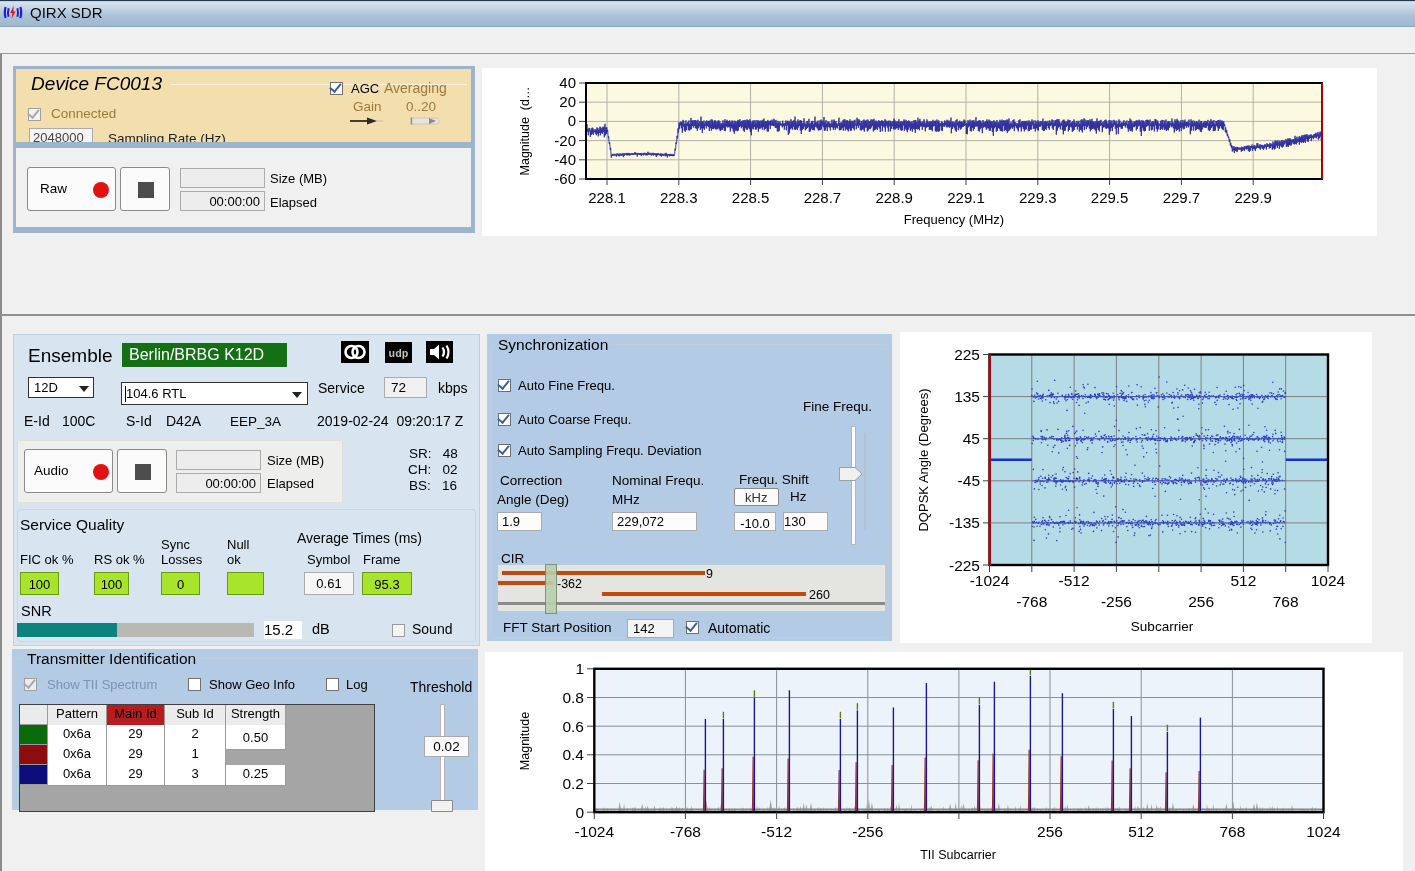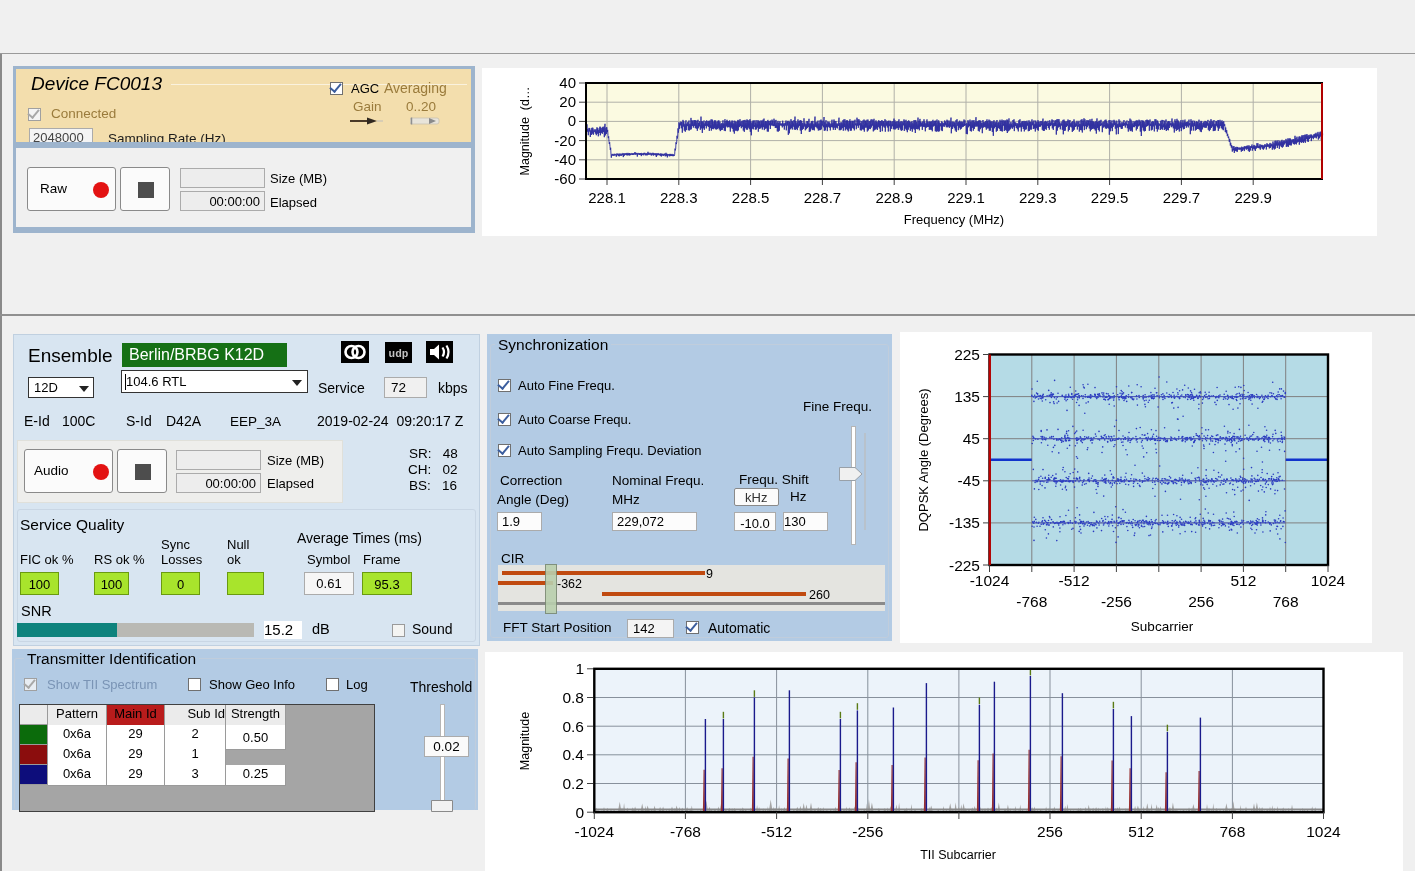--- a/index.html
+++ b/index.html
@@ -2458,20 +2458,31 @@
 <line x1="656.2" y1="160.2" x2="656.2" y2="167" stroke="#404040" stroke-width="1"></line>
 <text x="656.2" y="185" font-size="15.5" text-anchor="middle" fill="#000">512</text>
 <line x1="747.4" y1="160.2" x2="747.4" y2="167" stroke="#404040" stroke-width="1"></line>
 <text x="747.4" y="185" font-size="15.5" text-anchor="middle" fill="#000">768</text>
 <line x1="838.5" y1="160.2" x2="838.5" y2="167" stroke="#404040" stroke-width="1"></line>
 <text x="838.5" y="185" font-size="15.5" text-anchor="middle" fill="#000">1024</text>
 <text x="473" y="207" font-size="12.5" text-anchor="middle" fill="#000">TII Subcarrier</text>
 <text x="44" y="89" font-size="12.5" text-anchor="middle" fill="#000" transform="rotate(-90 44 89)">Magnitude</text>
 </svg>
 
+  <div id="titlebar">
+    <svg width="20" height="17" viewBox="0 0 20 17" style="left:3px;top:4px">
+      <path d="M2.6 3 Q1 8.5 2.6 14" stroke="#2020cc" stroke-width="2.2" fill="none"></path>
+      <path d="M5.6 4.2 Q4.4 8.5 5.6 12.8" stroke="#2020cc" stroke-width="2" fill="none"></path>
+      <path d="M17.4 3 Q19 8.5 17.4 14" stroke="#2020cc" stroke-width="2.2" fill="none"></path>
+      <path d="M14.4 4.2 Q15.6 8.5 14.4 12.8" stroke="#2020cc" stroke-width="2" fill="none"></path>
+      <path d="M10 1.5 L10 15.5" stroke="#b8b8c8" stroke-width="1.4"></path>
+      <path d="M10.6 2.5 L7.2 9 L9.4 9 L8.6 14.5 L12.6 7.5 L10.4 7.5 Z" fill="#dd1515"></path>
+    </svg>
+    <div id="titletxt">QIRX SDR</div>
+  </div>
 
   <div id="menuline"></div>
   <div id="leftborder"></div>
 
   <div id="devbox"></div>
   <div id="devtan">
     <div class="abs" style="left:155px;top:15px;width:296px;height:1px;background:rgba(255,255,255,0.6)"></div>
     <div class="lbl" style="left:15px;top:5px;font-size:19px;font-weight:normal;font-style:italic">Device FC0013</div>
     <div class="lbl tan" style="left:368px;top:12px;font-size:14px">Averaging</div>
     <div class="lbl" style="left:335px;top:13px;font-size:13px">AGC</div>
@@ -2531,21 +2542,21 @@
       <path d="M16.5 6.5 Q19.5 11 16.5 15.5" stroke="#fff" stroke-width="2.2" fill="none"></path>
       <path d="M20.5 4.5 Q24.5 11 20.5 17.5" stroke="#fff" stroke-width="2.2" fill="none"></path>
     </svg>
 
     <div class="tbox" style="left:14px;top:42px;width:66px;height:21px;border-color:#333">
       <div class="lbl" style="left:5px;top:3px">12D</div>
       <svg width="10" height="6" viewBox="0 0 10 6" style="left:50px;top:8px">
           <path d="M0 0 L10 0 L5 6 Z" fill="#222"></path>
         </svg>
     </div>
-    <div class="tbox" style="left:107px;top:35px;width:187px;height:23px;border-color:#333">
+    <div class="tbox" style="left:107px;top:47px;width:187px;height:23px;border-color:#333">
       <div class="lbl" style="left:4px;top:4px">104.6 RTL</div>
       <div class="abs" style="left:3px;top:3px;width:1px;height:16px;background:#000"></div>
       <svg width="10" height="6" viewBox="0 0 10 6" style="left:170px;top:9px">
           <path d="M0 0 L10 0 L5 6 Z" fill="#222"></path>
         </svg>
     </div>
     <div class="lbl" style="left:304px;top:46px;font-size:14px">Service</div>
     <div class="tbox" style="left:370px;top:42px;width:43px;height:21px;background:#f0f0f0;padding:3px 0 0 6px;font-size:13.5px">72</div>
     <div class="lbl" style="left:424px;top:46px;font-size:14px">kbps</div>
 
@@ -2653,21 +2664,21 @@
     <div class="cb" style="left:176px;top:29px"></div>
     <div class="lbl" style="left:197px;top:29px">Show Geo Info</div>
     <div class="cb" style="left:314px;top:29px"></div>
     <div class="lbl" style="left:334px;top:29px">Log</div>
     <div class="lbl" style="left:398px;top:31px;font-size:14px">Threshold</div>
 
     <div class="abs" style="left:7px;top:55px;width:354px;height:106px;background:#a5a5a5;border:1px solid #404040">
       <div class="abs" style="left:0px;top:0px;width:27px;height:19px;background:#ebebeb;border-right:1px solid #9a9a9a;border-bottom:1px solid #9a9a9a"></div>
       <div class="abs" style="left:28px;top:0px;width:58px;height:19px;background:#ebebeb;border-right:1px solid #9a9a9a;border-bottom:1px solid #9a9a9a;text-align:center;font-size:13px;padding-top:1px">Pattern</div>
       <div class="abs" style="left:87px;top:0px;width:57px;height:19px;background:#b91c1c;border-right:1px solid #9a9a9a;border-bottom:1px solid #9a9a9a;text-align:center;font-size:13px;padding-top:1px">Main Id</div>
-      <div class="abs" style="left:145px;top:0px;width:60px;height:19px;background:#ebebeb;border-right:1px solid #9a9a9a;border-bottom:1px solid #9a9a9a;text-align:right;font-size:13px;padding-top:1px">Sub Id</div>
+      <div class="abs" style="left:145px;top:0px;width:60px;height:19px;background:#ebebeb;border-right:1px solid #9a9a9a;border-bottom:1px solid #9a9a9a;text-align:center;font-size:13px;padding-top:1px">Sub Id</div>
       <div class="abs" style="left:206px;top:0px;width:59px;height:19px;background:#ebebeb;border-right:1px solid #9a9a9a;border-bottom:1px solid #9a9a9a;text-align:center;font-size:13px;padding-top:1px">Strength</div>
       <div class="abs" style="left:0px;top:20px;width:27px;height:19px;background:#0b6b0b;border-right:1px solid #9a9a9a;border-bottom:1px solid #9a9a9a"></div>
 <div class="abs" style="left:28px;top:20px;width:58px;height:19px;background:#fff;border-right:1px solid #9a9a9a;border-bottom:1px solid #9a9a9a;text-align:center;font-size:13px;padding-top:1px">0x6a</div>
 <div class="abs" style="left:87px;top:20px;width:57px;height:19px;background:#fff;border-right:1px solid #9a9a9a;border-bottom:1px solid #9a9a9a;text-align:center;font-size:13px;padding-top:1px">29</div>
 <div class="abs" style="left:145px;top:20px;width:60px;height:19px;background:#fff;border-right:1px solid #9a9a9a;border-bottom:1px solid #9a9a9a;text-align:center;font-size:13px;padding-top:1px">2</div>
 <div class="abs" style="left:206px;top:20px;width:59px;height:19px;background:#fff;border-right:1px solid #9a9a9a;border-bottom:1px solid #9a9a9a;text-align:center;font-size:13px;padding-top:1px">0.96</div>
 <div class="abs" style="left:0px;top:40px;width:27px;height:19px;background:#8b0d0d;border-right:1px solid #9a9a9a;border-bottom:1px solid #9a9a9a"></div>
 <div class="abs" style="left:28px;top:40px;width:58px;height:19px;background:#fff;border-right:1px solid #9a9a9a;border-bottom:1px solid #9a9a9a;text-align:center;font-size:13px;padding-top:1px">0x6a</div>
 <div class="abs" style="left:87px;top:40px;width:57px;height:19px;background:#fff;border-right:1px solid #9a9a9a;border-bottom:1px solid #9a9a9a;text-align:center;font-size:13px;padding-top:1px">29</div>
 <div class="abs" style="left:145px;top:40px;width:60px;height:19px;background:#fff;border-right:1px solid #9a9a9a;border-bottom:1px solid #9a9a9a;text-align:center;font-size:13px;padding-top:1px">1</div>

